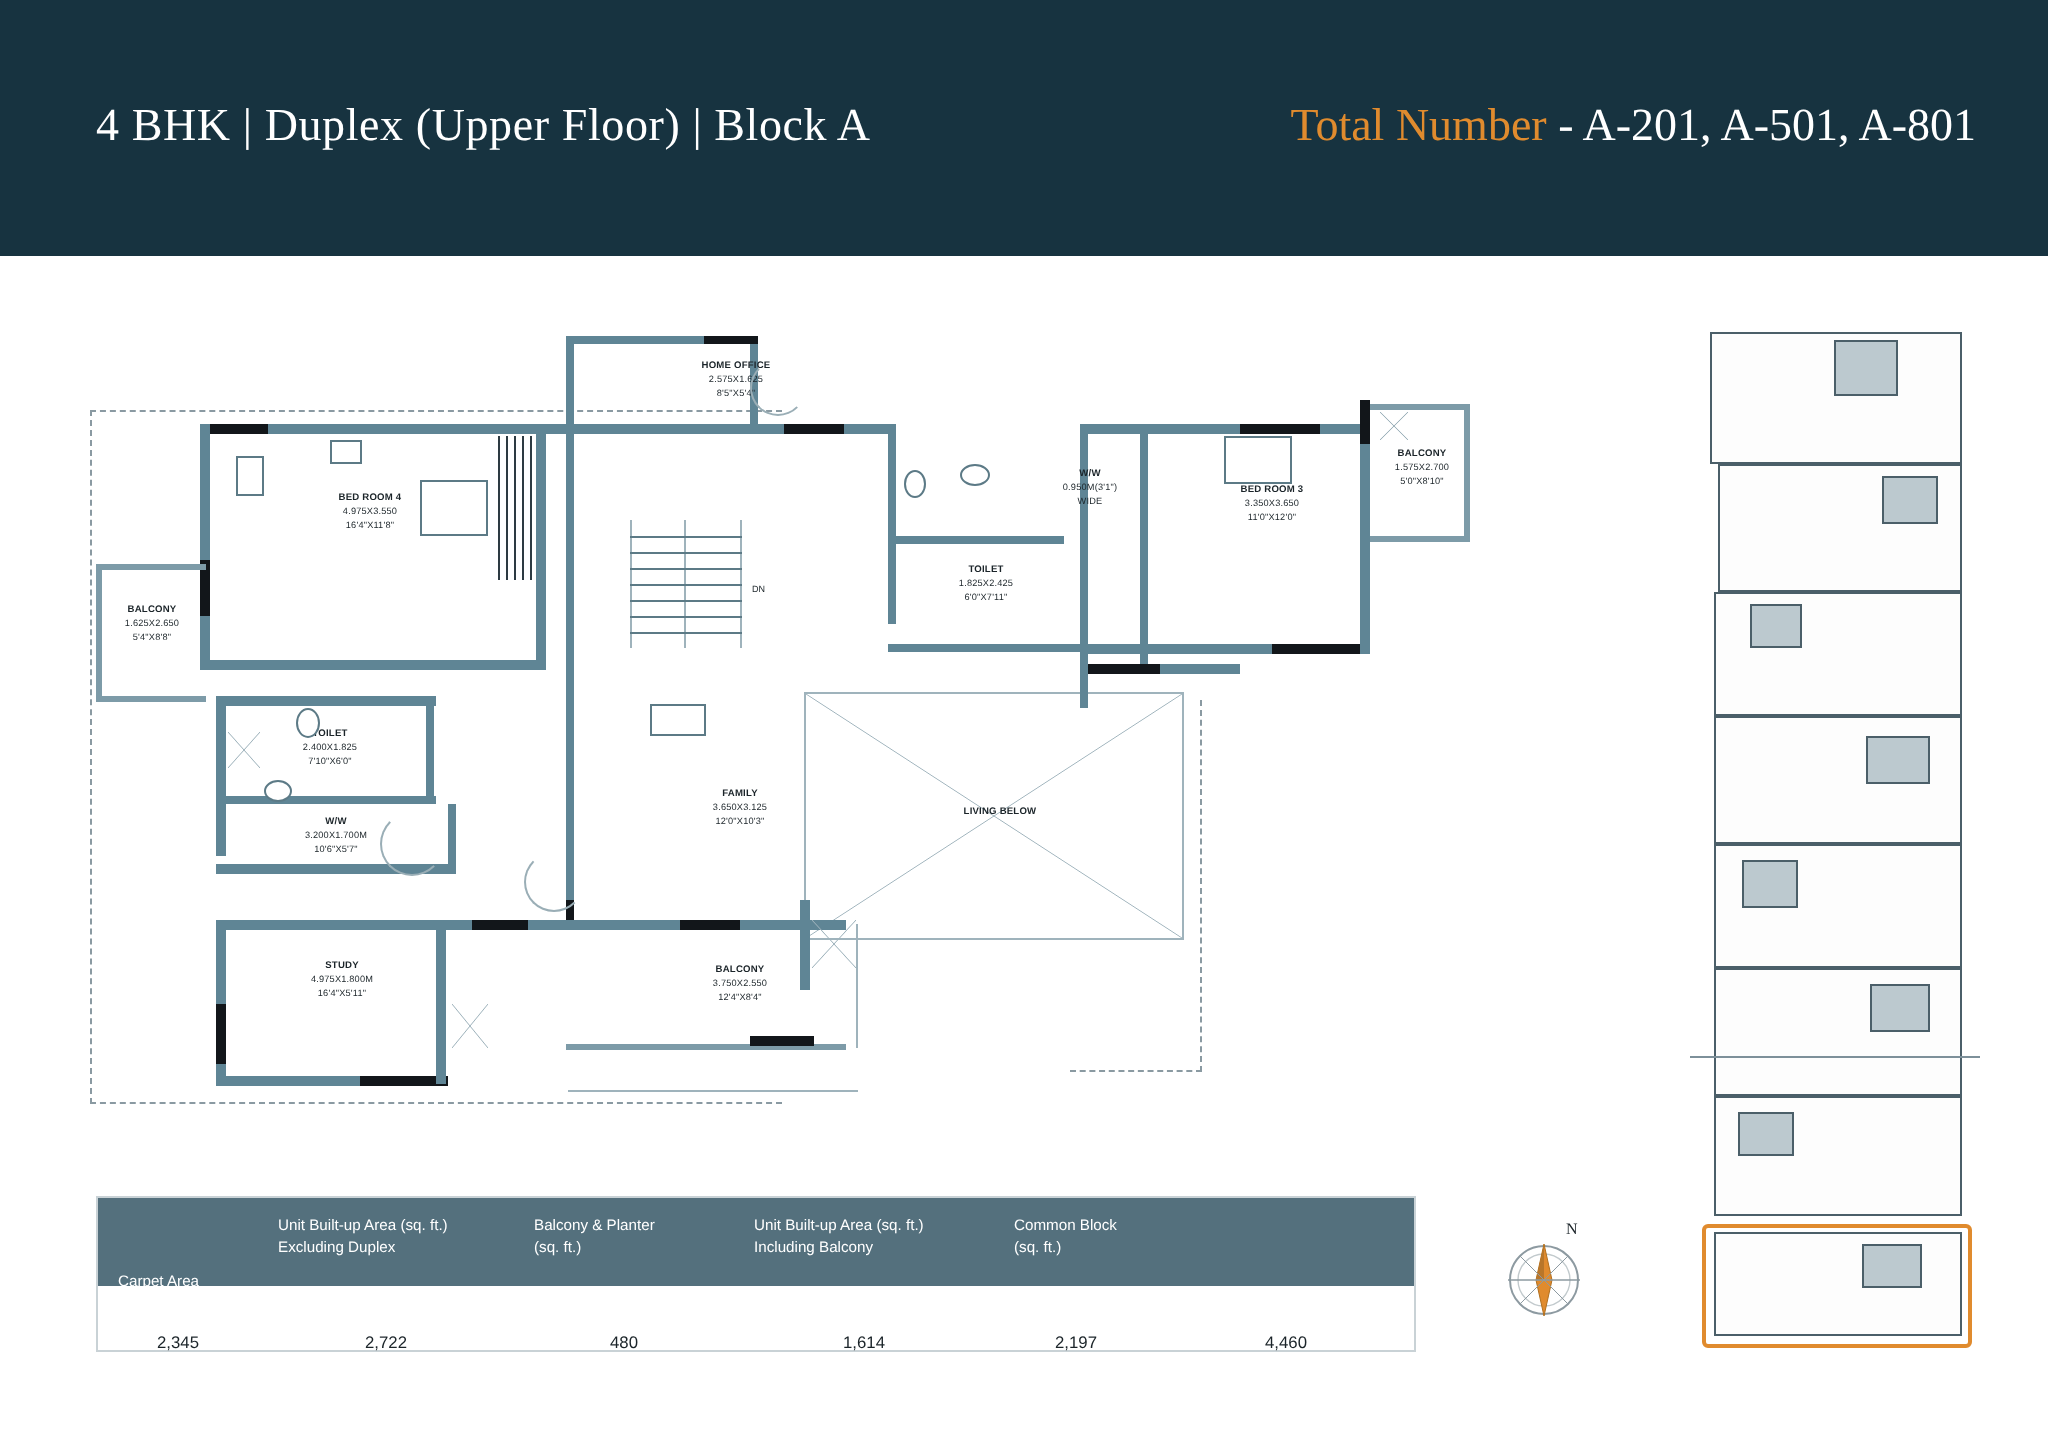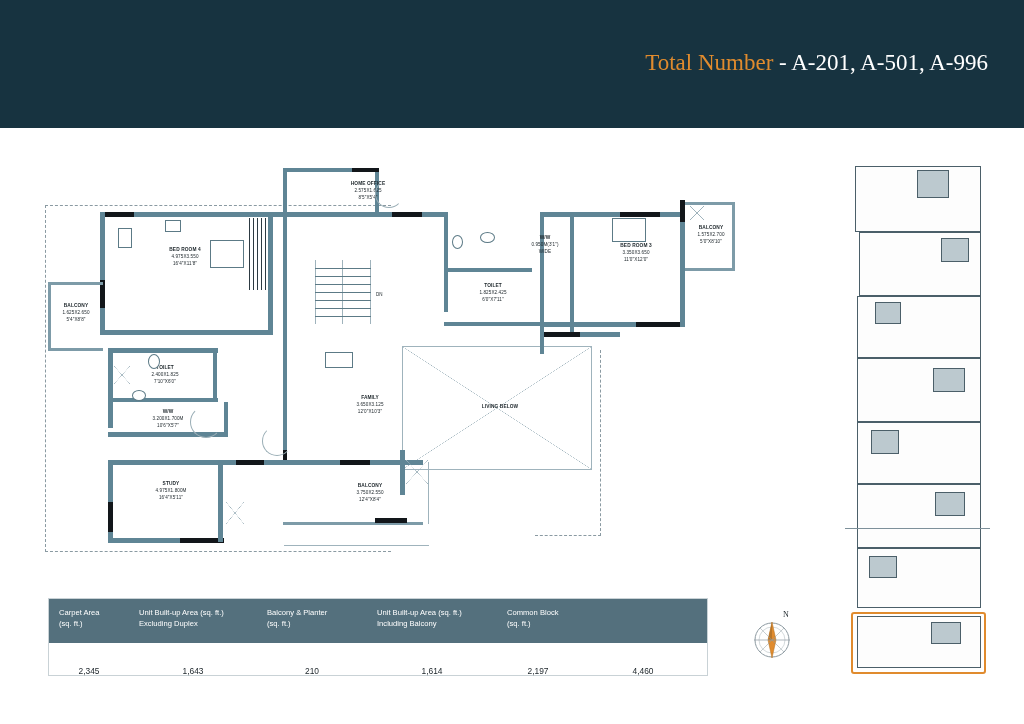--- a/index.html
+++ b/index.html
@@ -141,21 +141,21 @@
     display: flex;
     height: 33px;
     align-items: flex-end;
   }
   .table-body div {
     color: #1b2429;
     font-size: 8.4px;
     text-align: center;
     box-sizing: border-box;
   }
-  .c0 { width: 80px; }
+  .c0 { width: 80px; margin-top: 28px; }
   .c1 { width: 128px; }
   .c2 { width: 110px; }
   .c3 { width: 130px; }
   .c4 { width: 82px; }
   .c5 { width: 128px; }
 
   
   .compass {
     position: absolute;
     left: 742px; top: 608px;
@@ -166,22 +166,23 @@
     left: 41px; top: 2px;
     font-size: 8px;
     color: #1b2429;
     font-family: "Liberation Serif", serif;
   }
 </style>
 </head>
 <body>
 
 <div class="header">
+  <div class="header-title">4 BHK | Duplex (Upper Floor) | Block A</div>
   <div class="header-right">
-    <span class="unit-label">Total Number</span><span class="unit-value"> - A-201, A-501, A-996</span>
+    <span class="unit-label">Total Number</span><span class="unit-value"> - A-201, A-501, A-801</span>
   </div>
 </div>
 
 <div class="plan">
 
   <div class="kp dash-out" style="left:5px;top:55px;width:345px;height:345px;border-right:none;"></div>
   <div class="kp dash-out" style="left:495px;top:200px;width:65px;height:185px;border-left:none;border-top:none;"></div>
 
   <div class="kp wall-blue" style="left:60px;top:62px;width:218px;height:5px;"></div>
   <div class="kp wall-dark" style="left:60px;top:62px;width:34px;height:5px;"></div>
@@ -404,19 +405,19 @@
       <span>Unit Built-up Area (sq. ft.)</span><br>
       <span>Including Balcony</span>
     </div>
     <div class="c4">
       <span>Common Block</span><br>
       <span>(sq. ft.)</span>
     </div>
   </div>
   <div class="table-body">
     <div class="c0">2,345</div>
-    <div class="c1">1,643</div>
-    <div class="c2">210</div>
+    <div class="c1">2,722</div>
+    <div class="c2">480</div>
     <div class="c3">1,614</div>
     <div class="c4">2,197</div>
     <div class="c5">4,460</div>
   </div>
 </div>
 
 </body></html>

